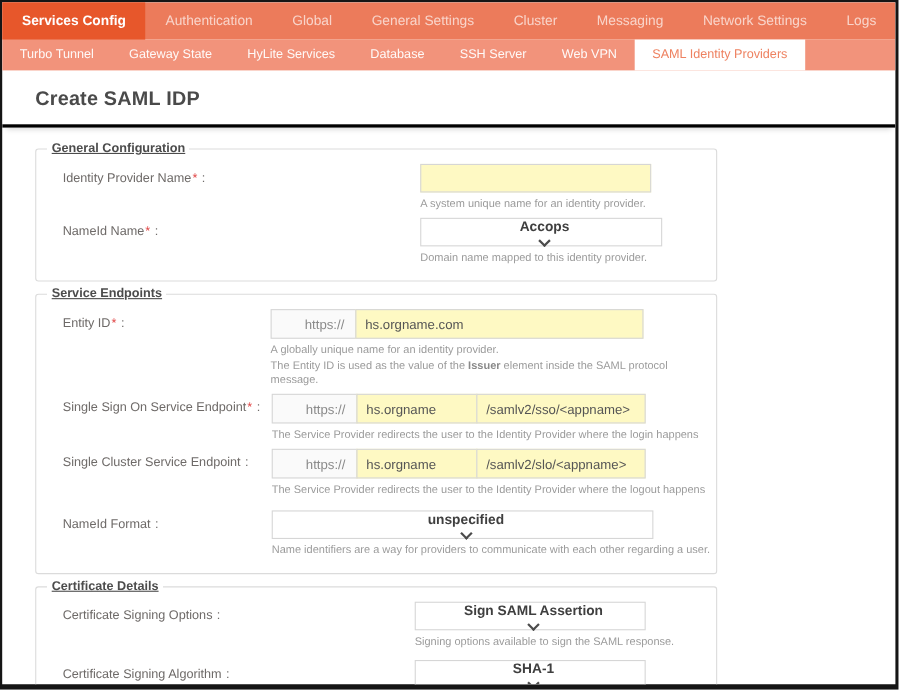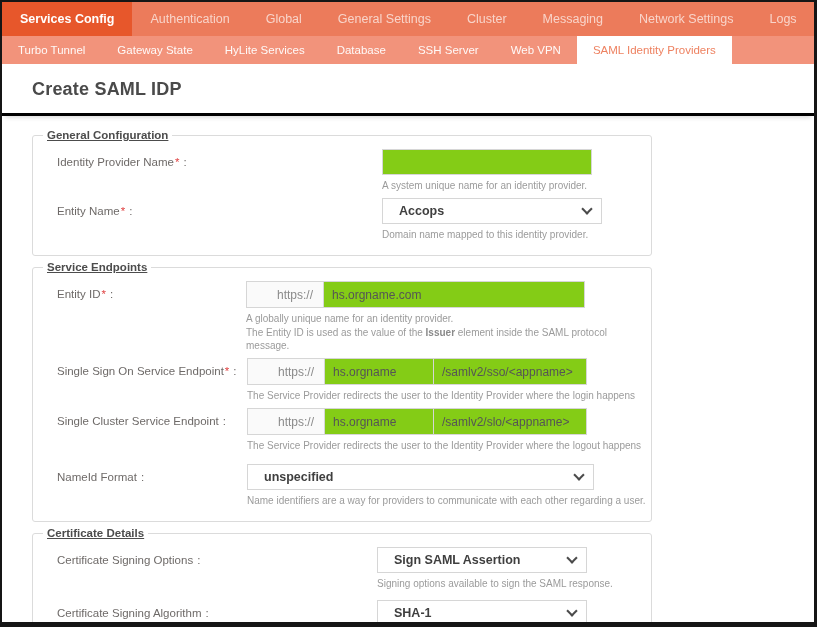--- a/index.html
+++ b/index.html
@@ -54,37 +54,37 @@
   .gen  .lbl { width: 349px; }
   .svc  .lbl { width: 214px; }
   .cert .lbl { width: 344px; }
   .req { color: #E04444; margin-left: 1px; }
   .colon { margin-left: 4px; }
   .ctrl { display: flex; flex-direction: column; }
   .help { font-size: 10px; color: #9b9b9b; margin-top: 4px; line-height: 13px; }
   .help b { color: #8a8a8a; }
   
   .txt {
-    height: 26px; border: 1px solid #D6D6D6; background: #84cc16;
+    height: 26px; border: 1px solid #D6D6D6; background: #fef9c3;
     font-family: "Liberation Sans", sans-serif; font-size: 12px; color: #555;
     padding: 0 8px; outline: none;
   }
   .w210 { width: 210px; }
   .grp { display: flex; }
   .prefix {
     width: 78px; height: 27px; border: 1px solid #D6D6D6; background: #FAFAFA;
     color: #8a8a8a; font-size: 12px; display: flex; align-items: center; padding-left: 30px;
   }
   .grp .txt { height: 27px; margin-left: -1px; }
   .w262 { width: 262px; }
   .w110 { width: 110px; }
   .w154 { width: 154px; }
   .select {
     height: 26px; border: 1px solid #D6D6D6; background: #fff; cursor: pointer;
-    display: flex; align-items: center; justify-content: space-between; padding: 0 10px 0 16px;
+    display: flex; align-items: center; justify-content: space-between; padding: 0 10px 0 16px; flex-direction: column;
   }
   .sel-val { font-size: 12.5px; font-weight: 600; color: #3f3f3f; }
   .chev {
     width: 8px; height: 8px; margin-top: -4px;
     border-right: 2px solid #4b4b4b; border-bottom: 2px solid #4b4b4b;
     transform: rotate(45deg);
   }
   .w220 { width: 220px; }
   .w347 { width: 347px; }
   .w210s { width: 210px; }
@@ -131,21 +131,21 @@
           <span class="colon">:</span>
       </div>
       <div class="ctrl">
         <input class="txt w210" value="" style="">
         <div class="help">A system unique name for an identity provider.</div>
       </div>
     </div>
 
     <div class="row gen">
       <div class="lbl">
-        <span>Entity Name</span>
+        <span>NameId Name</span>
           <span class="req">*</span>
           <span class="colon">:</span>
       </div>
       <div class="ctrl">
         <div class="select w220">
           <span class="sel-val">Accops</span>
           <span class="chev"></span>
         </div>
         <div class="help">Domain name mapped to this identity provider.</div>
       </div>

